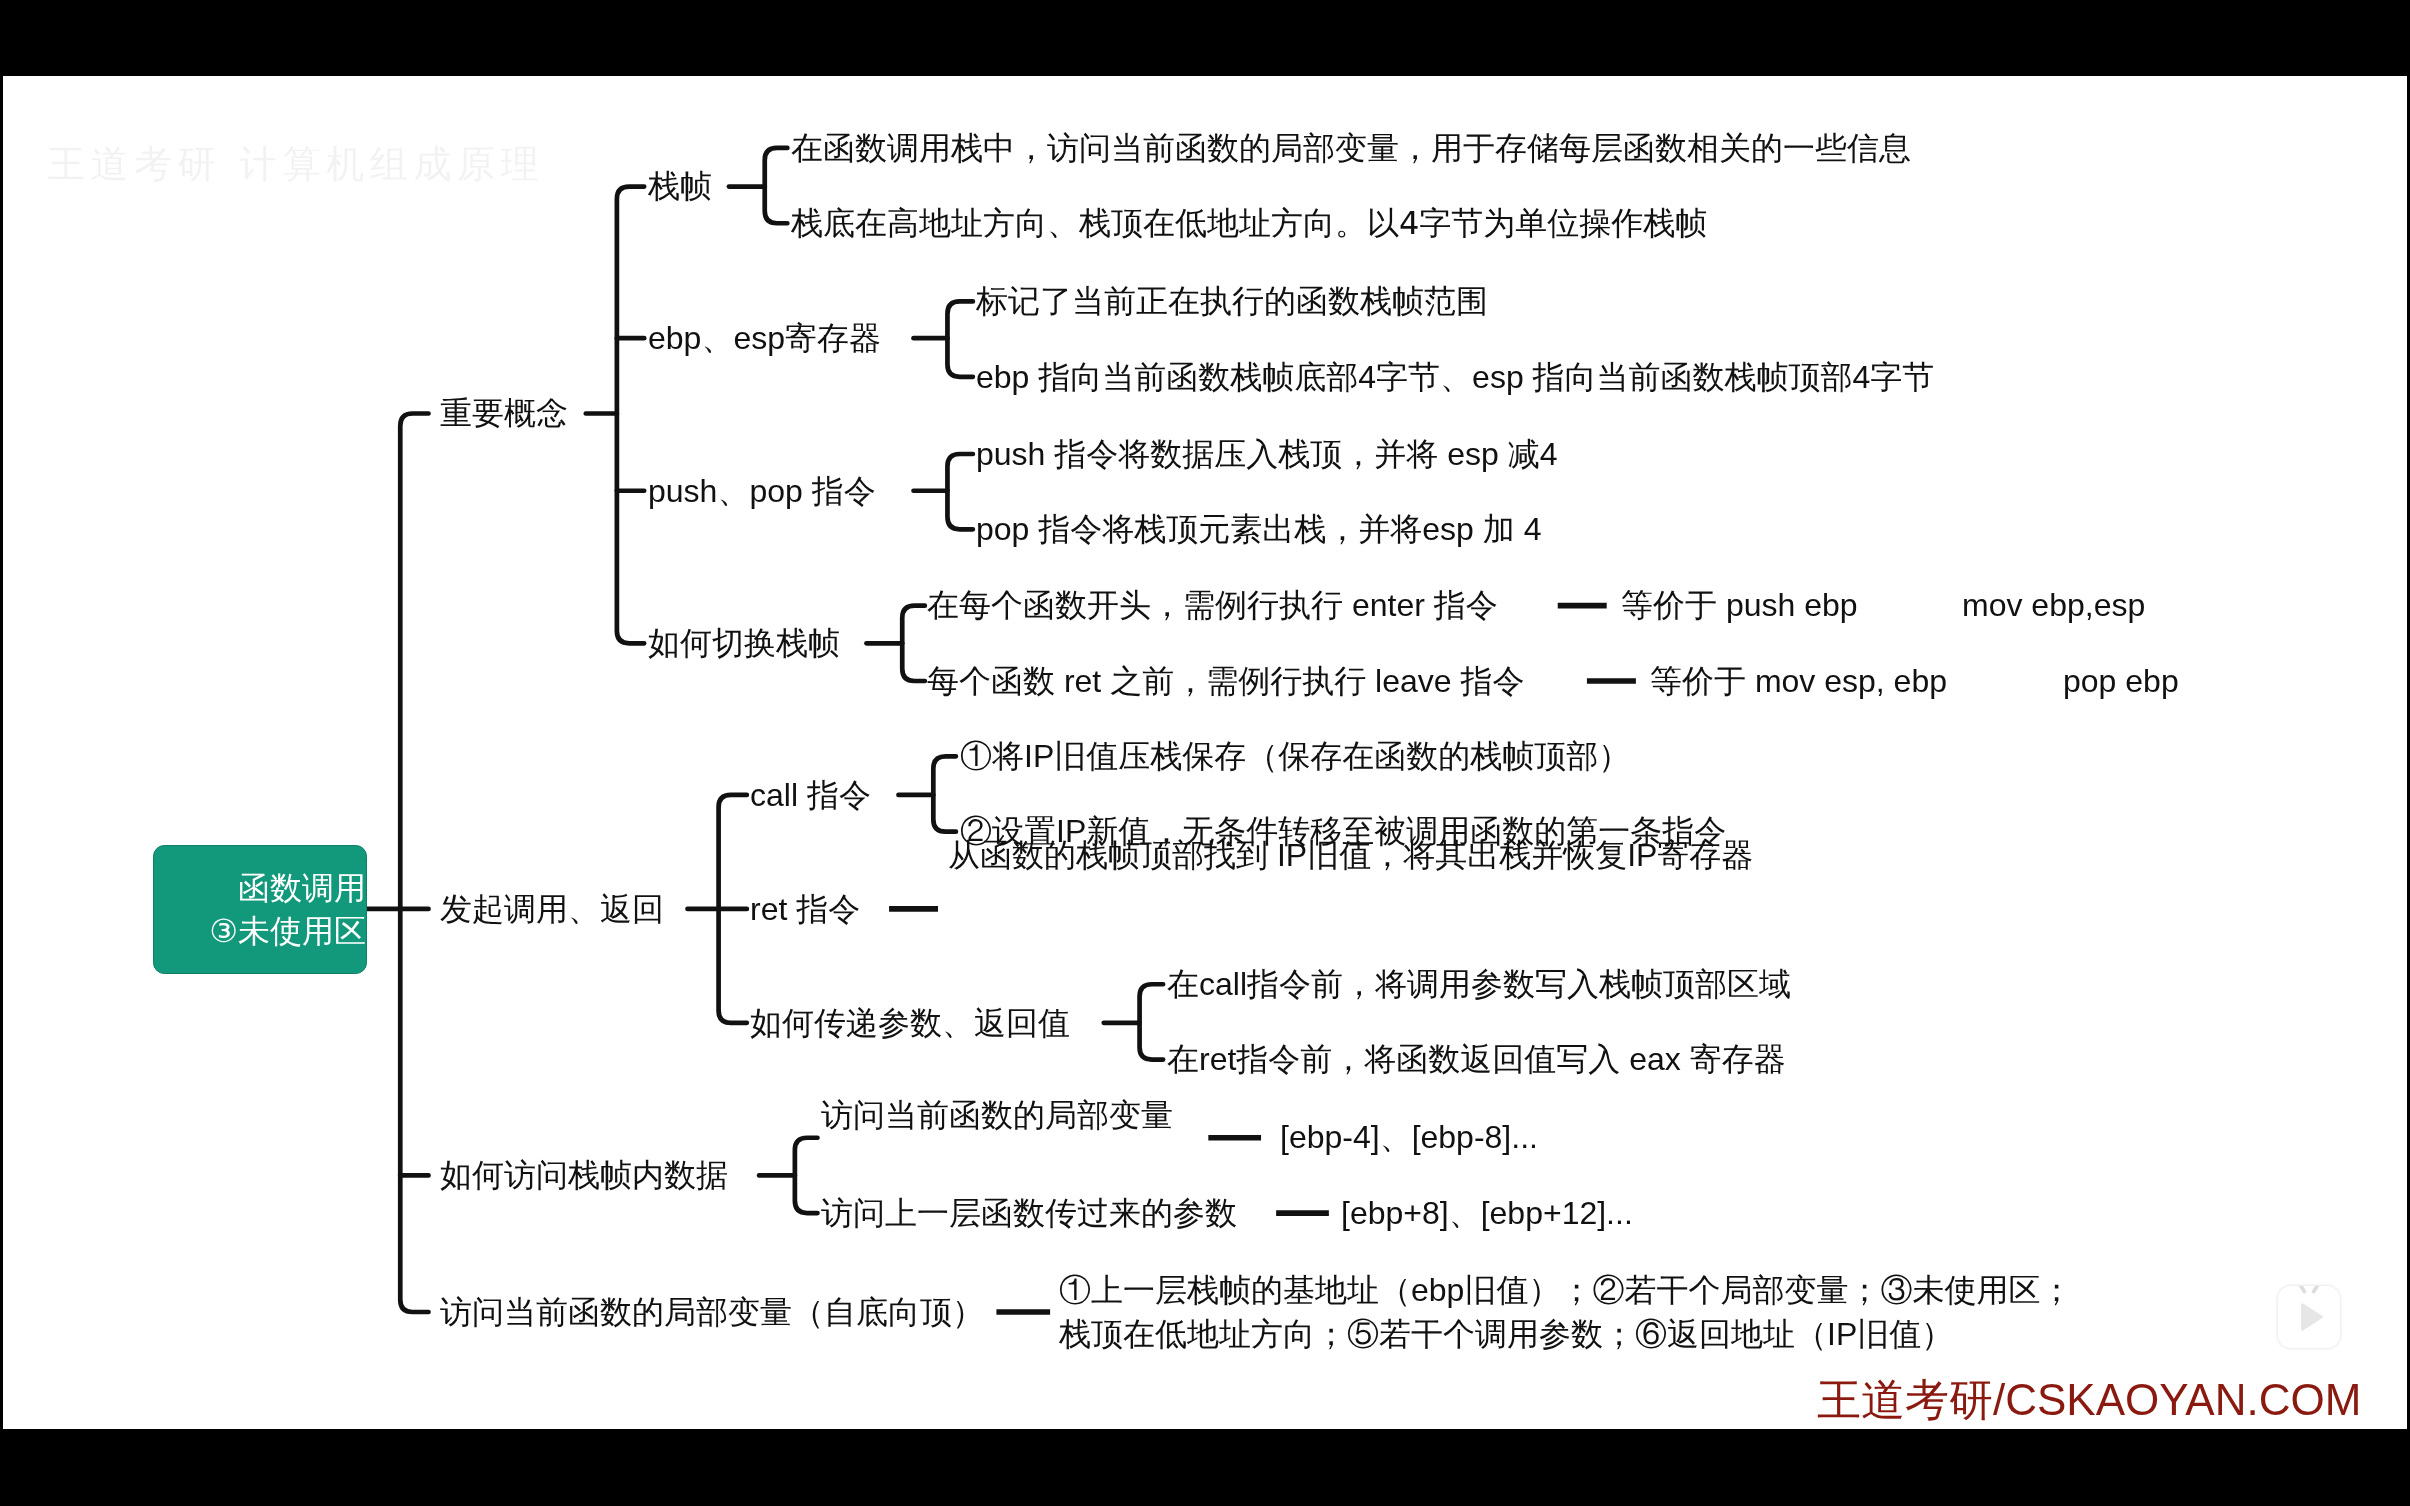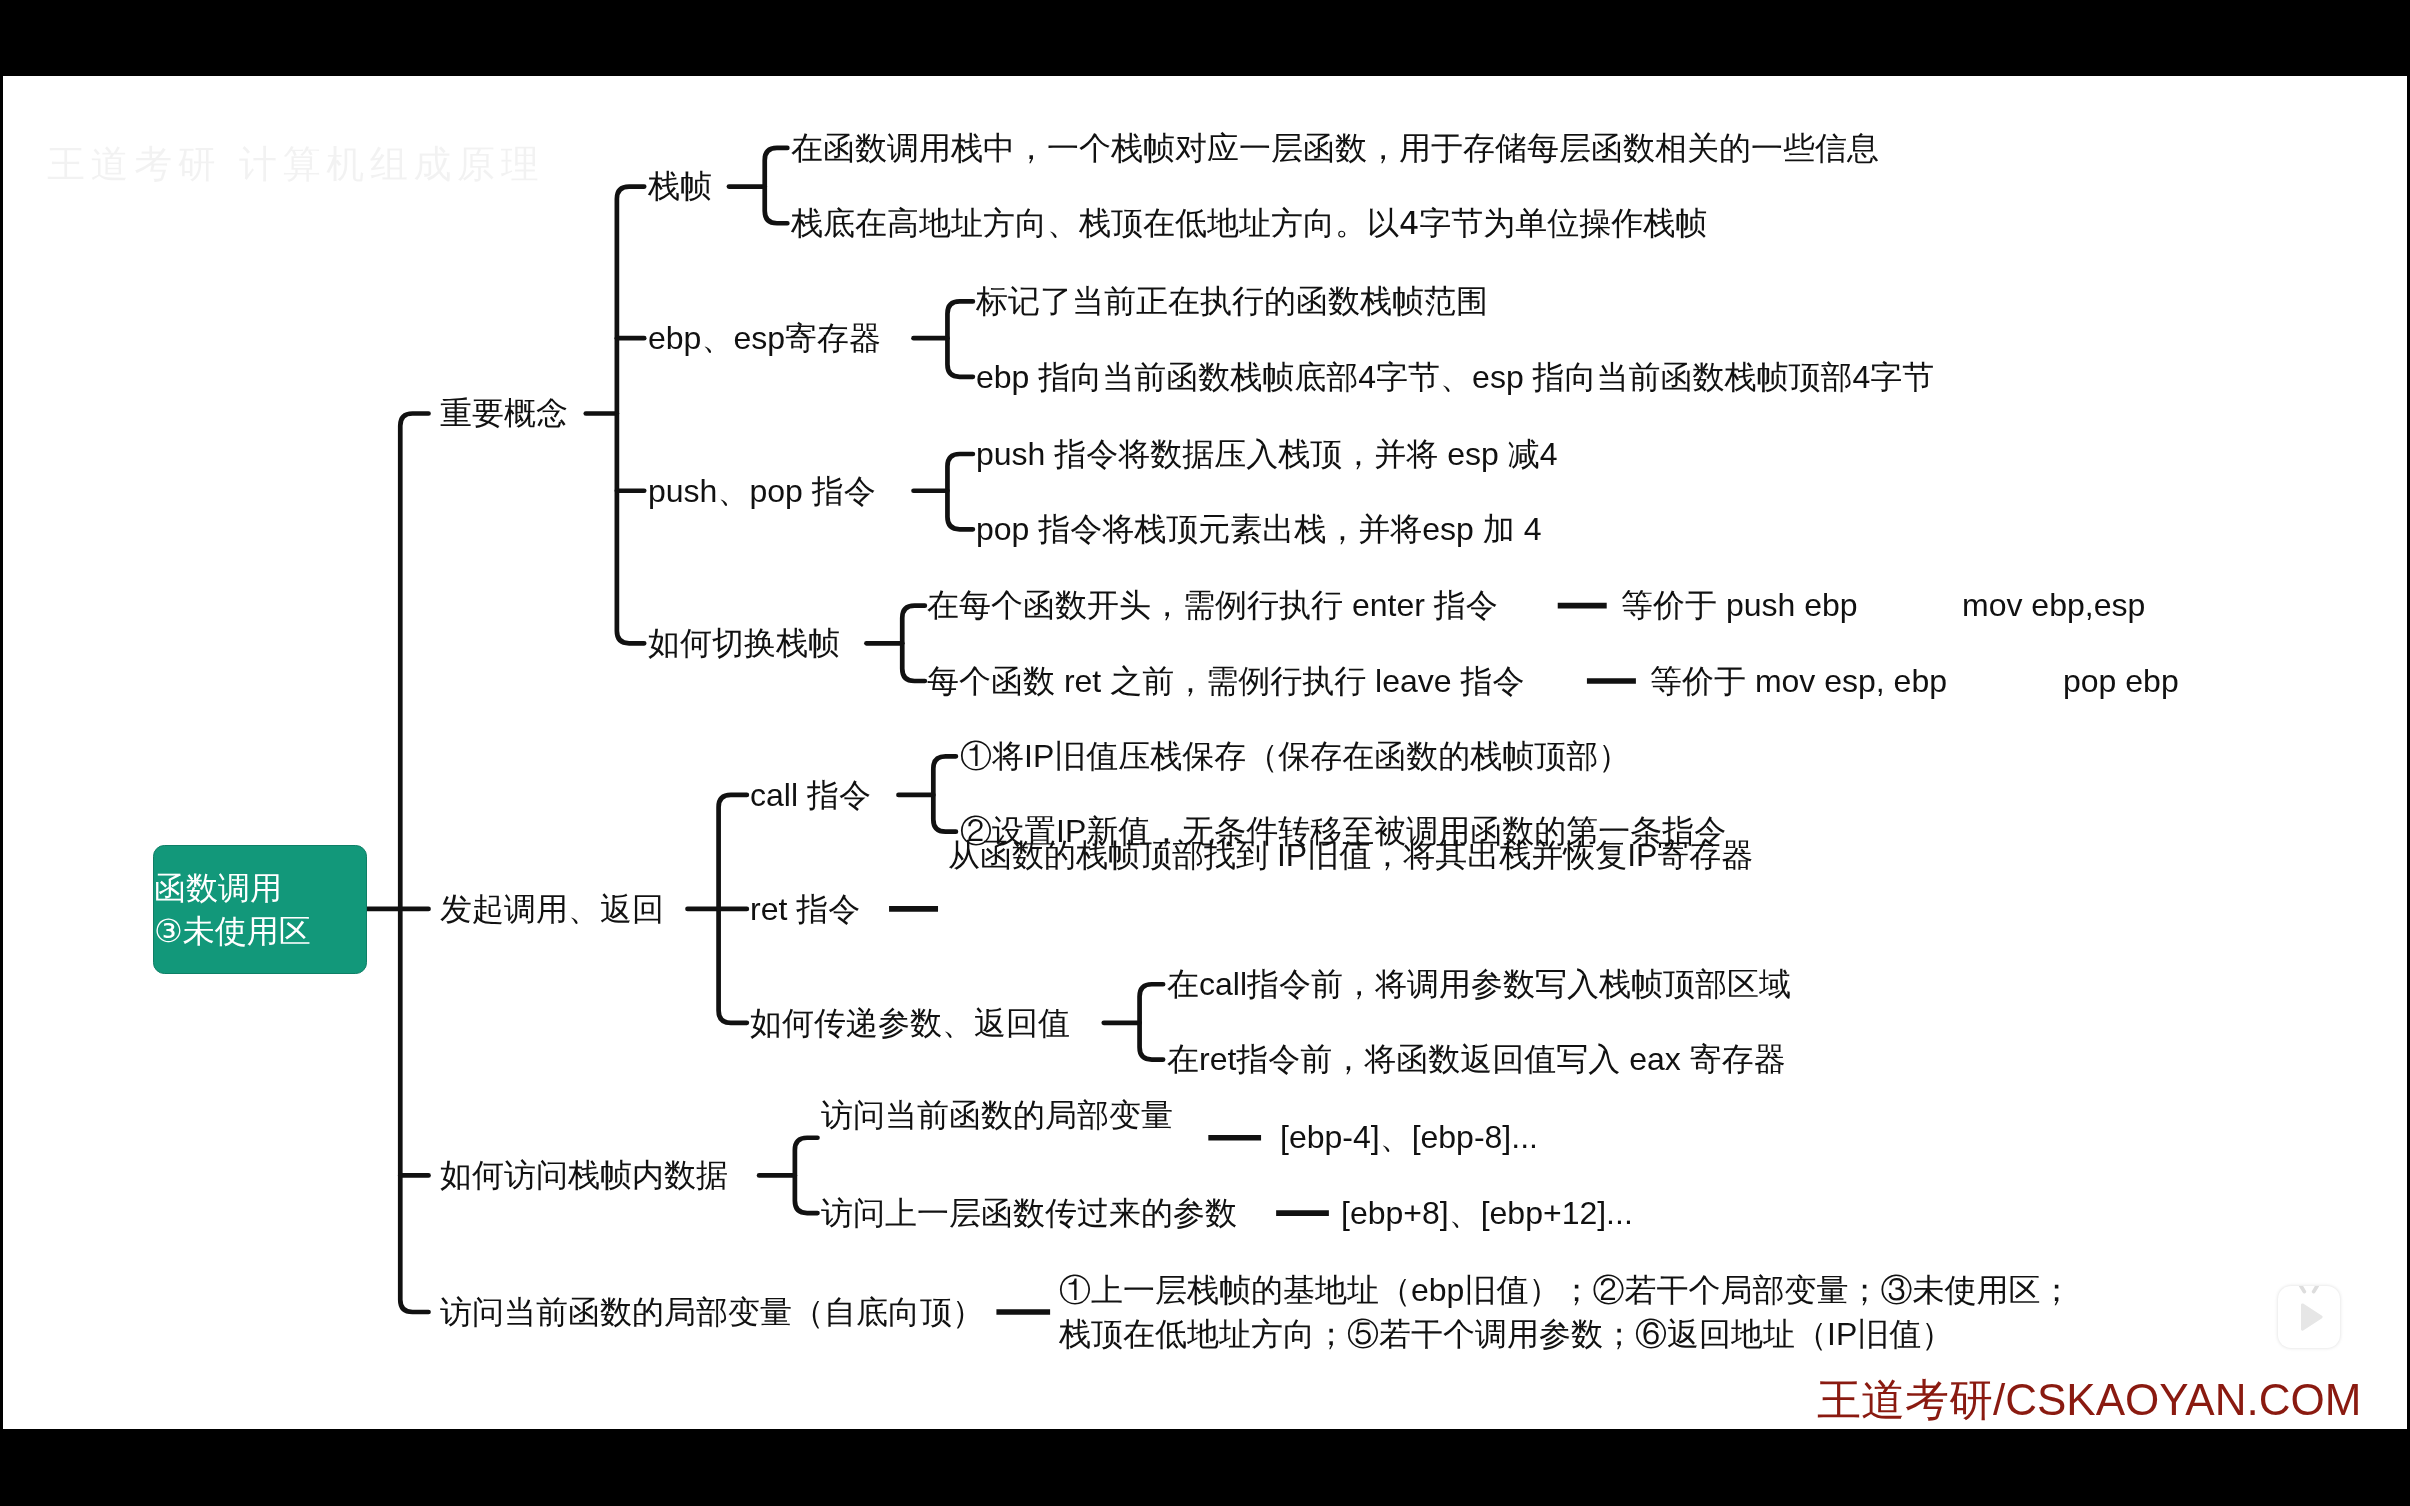--- a/index.html
+++ b/index.html
@@ -3,21 +3,21 @@
 <meta charset="utf-8">
 <style>
   html, body { margin:0; padding:0; }
   body { width:2411px; height:1507px; background:#000; position:relative; overflow:hidden;
          font-family:"DejaVu Sans","Liberation Sans",sans-serif; }
   #canvas { position:absolute; left:2.8px; top:76px; width:2404px; height:1353px; background:#fff; }
   .txt { position:absolute; white-space:nowrap; font-size:32px; color:#111; line-height:38px; transform:translateY(-50%); }
   .txt.serif { font-family:Liberation Sans, sans-serif; }
   .root { position:absolute; left:153px; top:845px; width:214px; height:129px; background:#12987a;
           border:1.9px solid #0e7f66; border-radius:11.3px; box-sizing:border-box; color:#fff; font-size:32px;
-          line-height:43px; display:flex; flex-direction:column; align-items:flex-start; justify-content:center; }
+          line-height:43px; display:flex; flex-direction:column; align-items:flex-end; justify-content:center; }
   .watermark { position:absolute; left:47px; top:139px; font-size:38px; color:rgba(0,0,0,0.05); letter-spacing:5.6px; }
   .footer { position:absolute; left:1817px; top:1371px; font-size:44px; color:#8a1a10; font-family:"Liberation Sans",sans-serif; }
   .tv { position:absolute; left:2278px; top:1286px; width:62px; height:62px; border-radius:13px; background:#fff;
         box-shadow:0 0 3.8px rgba(0,0,0,0.15); }
   svg.lines { position:absolute; left:0; top:0; width:2411px; height:1507px; }
 </style>
 </head>
 <body>
 
 <div id="canvas"></div>
@@ -74,21 +74,21 @@
   <span>函数调用</span>
   <span>③未使用区</span>
 </div>
 
 <div class="txt" style="left:440px;top:413px">重要概念</div>
 <div class="txt" style="left:440px;top:909px">发起调用、返回</div>
 <div class="txt" style="left:440px;top:1175px">如何访问栈帧内数据</div>
 <div class="txt" style="left:440px;top:1312px">访问当前函数的局部变量（自底向顶）</div>
 
 <div class="txt" style="left:648px;top:186px">栈帧</div>
-<div class="txt" style="left:791px;top:148px">在函数调用栈中，一个栈帧对应一层函数，用于存储每层函数相关的一些信息</div>
+<div class="txt" style="left:791px;top:148px">在函数调用栈中，访问当前函数的局部变量，用于存储每层函数相关的一些信息</div>
 <div class="txt" style="left:791px;top:223px">栈底在高地址方向、栈顶在低地址方向。以4字节为单位操作栈帧</div>
 
 <div class="txt serif" style="left:648px;top:338px">ebp、esp寄存器</div>
 <div class="txt" style="left:976px;top:301px">标记了当前正在执行的函数栈帧范围</div>
 <div class="txt serif" style="left:976px;top:377px">ebp 指向当前函数栈帧底部4字节、esp 指向当前函数栈帧顶部4字节</div>
 
 <div class="txt serif" style="left:648px;top:491px">push、pop 指令</div>
 <div class="txt serif" style="left:976px;top:454px">push 指令将数据压入栈顶，并将 esp 减4</div>
 <div class="txt serif" style="left:976px;top:529px">pop 指令将栈顶元素出栈，并将esp 加 4</div>
 

